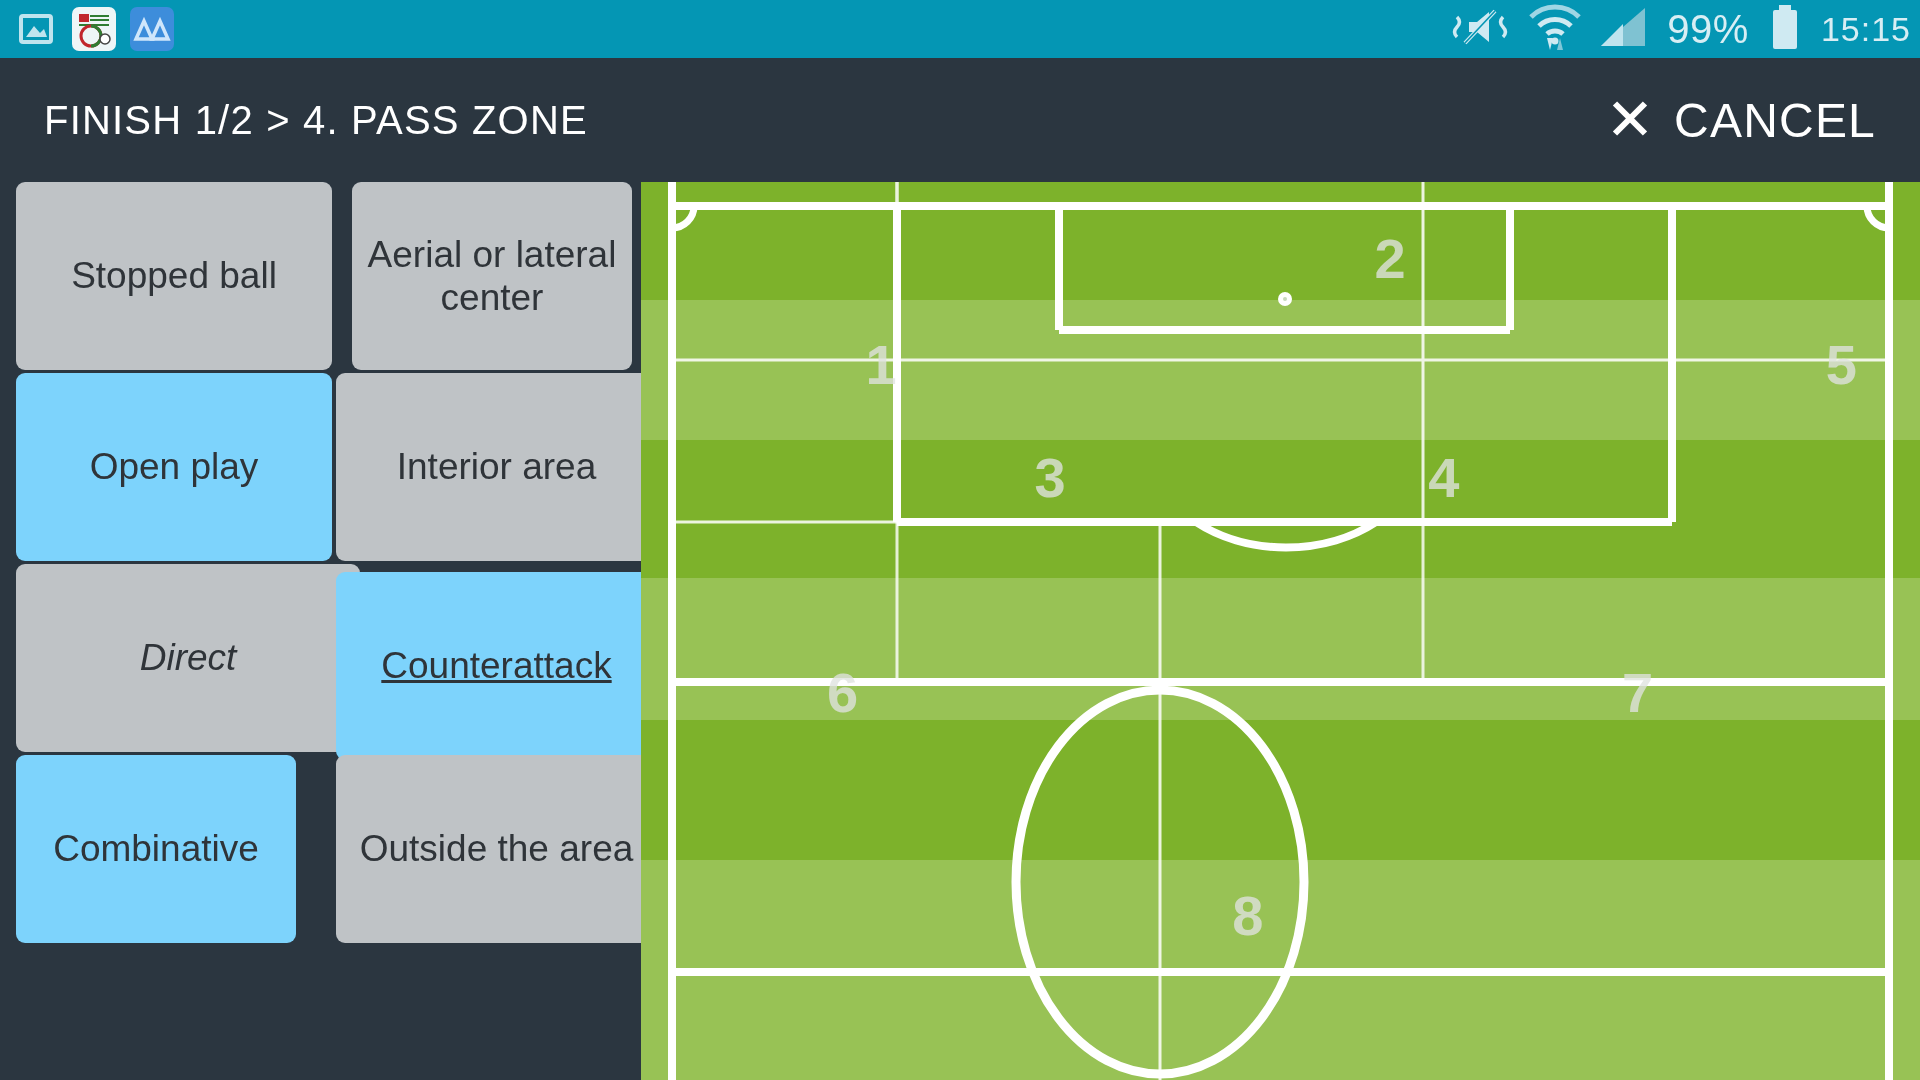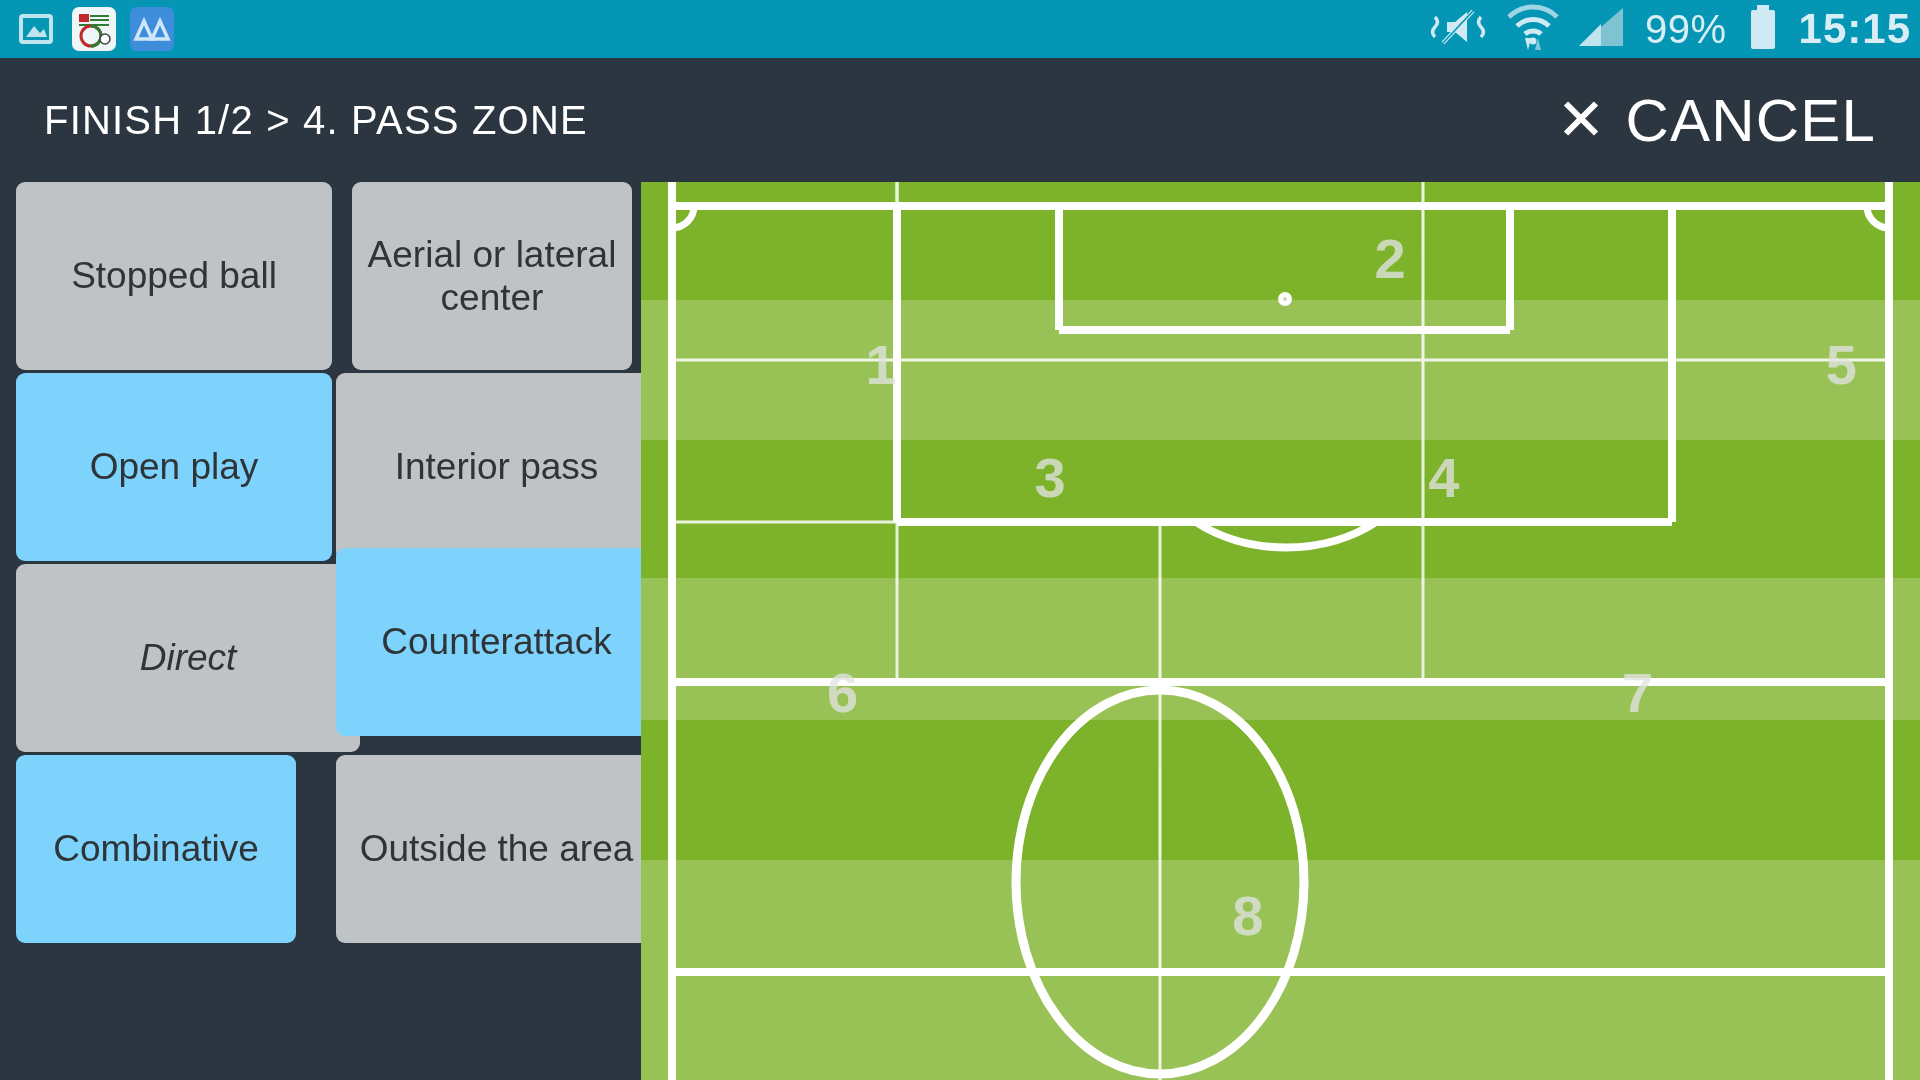--- a/index.html
+++ b/index.html
@@ -8,29 +8,29 @@
   
   #statusbar{position:absolute;left:0;top:0;width:1920px;height:58px;background:#0496b4;
              display:flex;align-items:center;}
   .sb-left{display:flex;align-items:center;gap:14px;padding-left:14px;}
   .sb-app{width:44px;height:44px;border-radius:7px;display:flex;align-items:center;justify-content:center;}
   .sb-app.gallery{background:transparent;}
   .sb-app.ec{background:#eef6f7;}
   .sb-app.mm{background:#3d8ddb;}
   .sb-right{margin-left:auto;display:flex;align-items:center;gap:16px;padding-right:9px;}
   .sb-text{color:#d8eef4;font-size:40px;letter-spacing:0.5px;font-weight:300;}
-  .sb-clock{color:#d8eef4;font-size:42px;letter-spacing:1px;font-weight:700;}
+  .sb-clock{color:#d8eef4;font-size:34px;letter-spacing:1px;font-weight:400;}
 
   
   #header{position:absolute;left:0;top:58px;width:1920px;height:124px;background:#2b3640;}
   #header-title{position:absolute;left:44px;top:50%;transform:translateY(-50%);
       color:#fff;font-size:40px;font-weight:300;letter-spacing:1.2px;white-space:nowrap;}
   #cancel-btn{position:absolute;right:44px;top:50%;transform:translateY(-50%);
       display:flex;align-items:center;gap:22px;cursor:pointer;}
-  #cancel-label{color:#fff;font-size:60px;font-weight:300;letter-spacing:1.2px;}
+  #cancel-label{color:#fff;font-size:48px;font-weight:300;letter-spacing:1.2px;}
 
   
   #content{position:absolute;left:0;top:182px;width:1920px;height:898px;background:#2b3640;}
 
   
   #left-panel{position:absolute;left:0;top:0;width:641px;height:898px;margin-left:16px;}
   .opt-btn{position:absolute;border-radius:9px;display:flex;align-items:center;justify-content:center;
       text-align:center;box-sizing:border-box;padding:6px 14px;cursor:pointer;
       font-size:37px;color:#2f3439;font-weight:300;line-height:1.17;}
   .opt-btn.sel{background:#7dd3fc;}
@@ -131,26 +131,26 @@
       <div class="opt-btn unsel" style="left: 0px; width: 316px; top: 0px; height: 188px;">
         <span>Stopped ball</span>
       </div>
       <div class="opt-btn unsel" style="left: 336px; width: 280px; top: 0px; height: 188px;">
         <span>Aerial or lateral center</span>
       </div>
       <div class="opt-btn sel" style="left: 0px; width: 316px; top: 191px; height: 188px;">
         <span>Open play</span>
       </div>
       <div class="opt-btn unsel" style="left: 320px; width: 321px; top: 191px; height: 188px;">
-        <span>Interior pass</span>
+        <span>Interior area</span>
       </div>
       <div class="opt-btn unsel" style="left: 0px; width: 344px; top: 382px; height: 188px; font-style: italic;">
         <span>Direct</span>
       </div>
-      <div class="opt-btn sel" style="left: 320px; width: 321px; top: 366px; height: 188px;">
+      <div class="opt-btn sel" style="left: 320px; width: 321px; top: 390px; height: 188px; text-decoration: underline;">
         <span>Counterattack</span>
       </div>
       <div class="opt-btn sel" style="left: 0px; width: 280px; top: 573px; height: 188px;">
         <span>Combinative</span>
       </div>
       <div class="opt-btn unsel" style="left: 320px; width: 321px; top: 573px; height: 188px;">
         <span>Outside the area</span>
       </div>
     </div>
 

